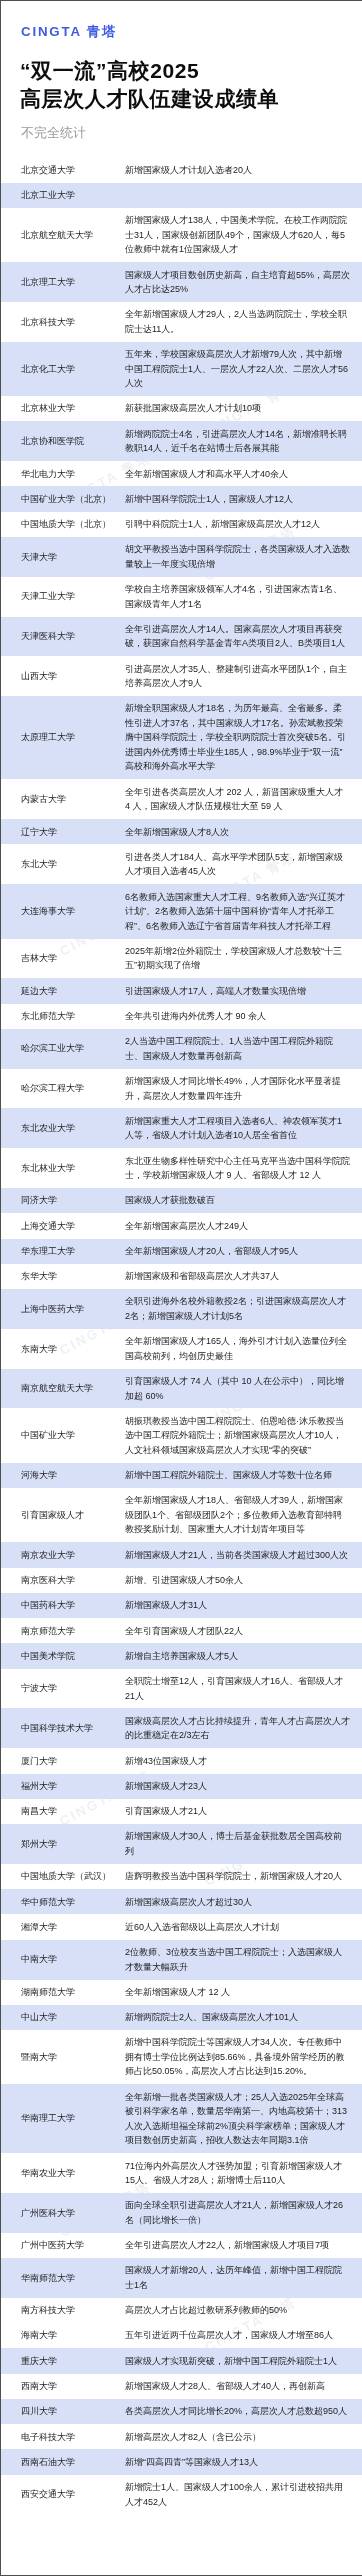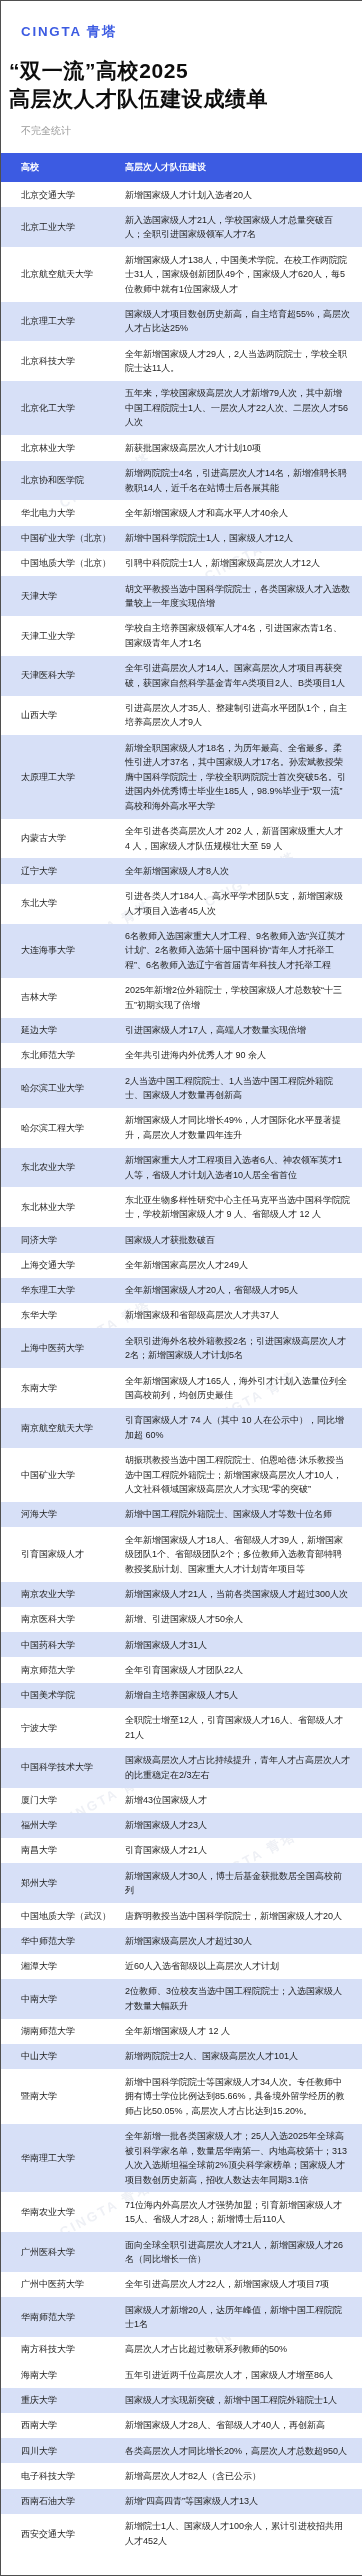--- a/index.html
+++ b/index.html
@@ -21,31 +21,31 @@
   }
   .inner{position:relative;z-index:2;}
   .brand{
     margin:22px 20px 15.7px 20px;
     color:var(--accent);
     font-size:13.3px;
     font-weight:bold;
     letter-spacing:1.8px;
   }
   .title{
-    margin:0 20px 11px 8px;
+    margin:0 20px 11px 19px;
     color:#0d0d0d;
     font-size:21px;
     line-height:28px;
     font-weight:800;
     letter-spacing:0.6px;
   }
   .subtitle{
     margin:0 20px 15.7px 20px;
     color:var(--muted);
-    font-size:10px;
+    font-size:13px;
   }
   .table{width:100%;}
   .thead{
     display:flex;
     background:var(--accent);
     color:#ffffff;
     font-weight:bold;
     font-size:9px;
     padding:7.9px 12px 7.9px 20px;
     box-sizing:border-box;
@@ -96,33 +96,28 @@
     <div class="brand">CINGTA 青塔</div>
 
     <h1 class="title">
       <span>“双一流”高校2025</span><br>
       <span>高层次人才队伍建设成绩单</span>
     </h1>
 
     <div class="subtitle">不完全统计</div>
 
     <div class="table">
-      <div class="thead">
-        <div class="col-uni">高校</div>
-        <div class="col-desc">高层次人才队伍建设</div>
-      </div>
       <div id="table-body">
   <div class="row">
     <div class="col-uni">北京交通大学</div>
     <div class="col-desc">新增国家级人才计划入选者20人</div>
   </div>
 
   <div class="row alt">
     <div class="col-uni">北京工业大学</div>
-    <div class="col-desc">新入选国家级人才21人，学校国家级人才总量突破百人；全职引进国家级领军人才7名</div>
   </div>
 
   <div class="row">
     <div class="col-uni">北京航空航天大学</div>
     <div class="col-desc">新增国家级人才138人，中国美术学院。在校工作两院院士31人，国家级创新团队49个，国家级人才620人，每5位教师中就有1位国家级人才</div>
   </div>
 
   <div class="row alt">
     <div class="col-uni">北京理工大学</div>
     <div class="col-desc">国家级人才项目数创历史新高，自主培育超55%，高层次人才占比达25%</div>

